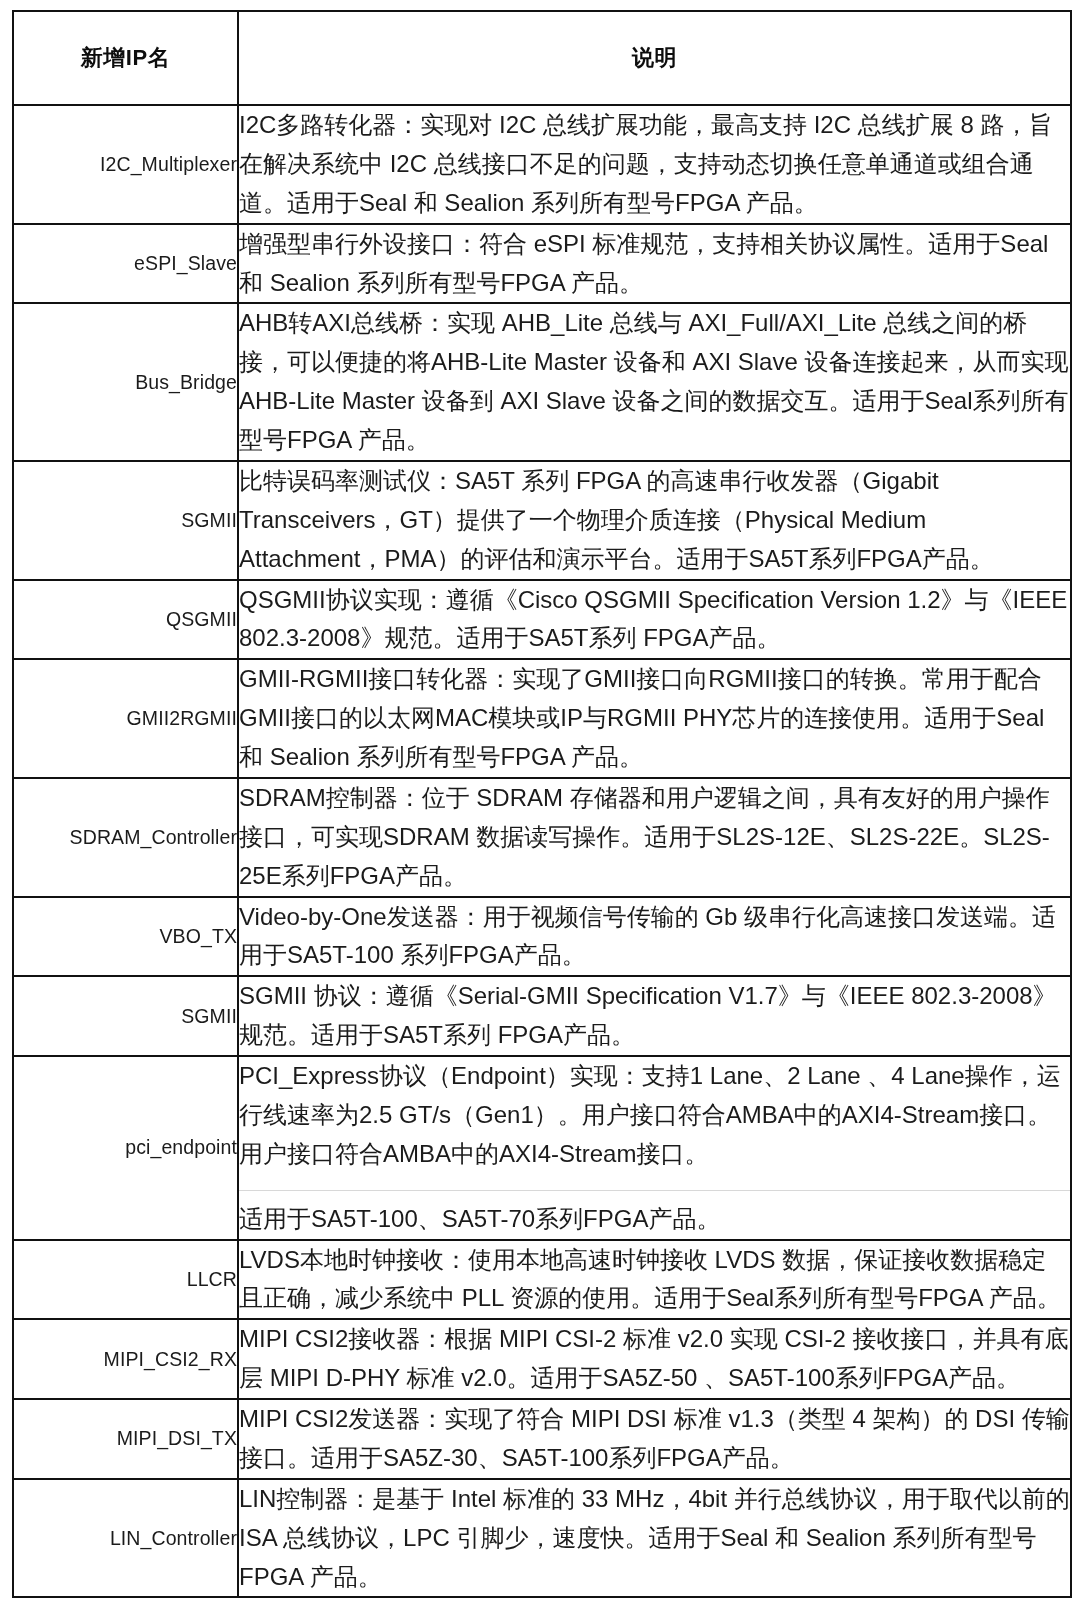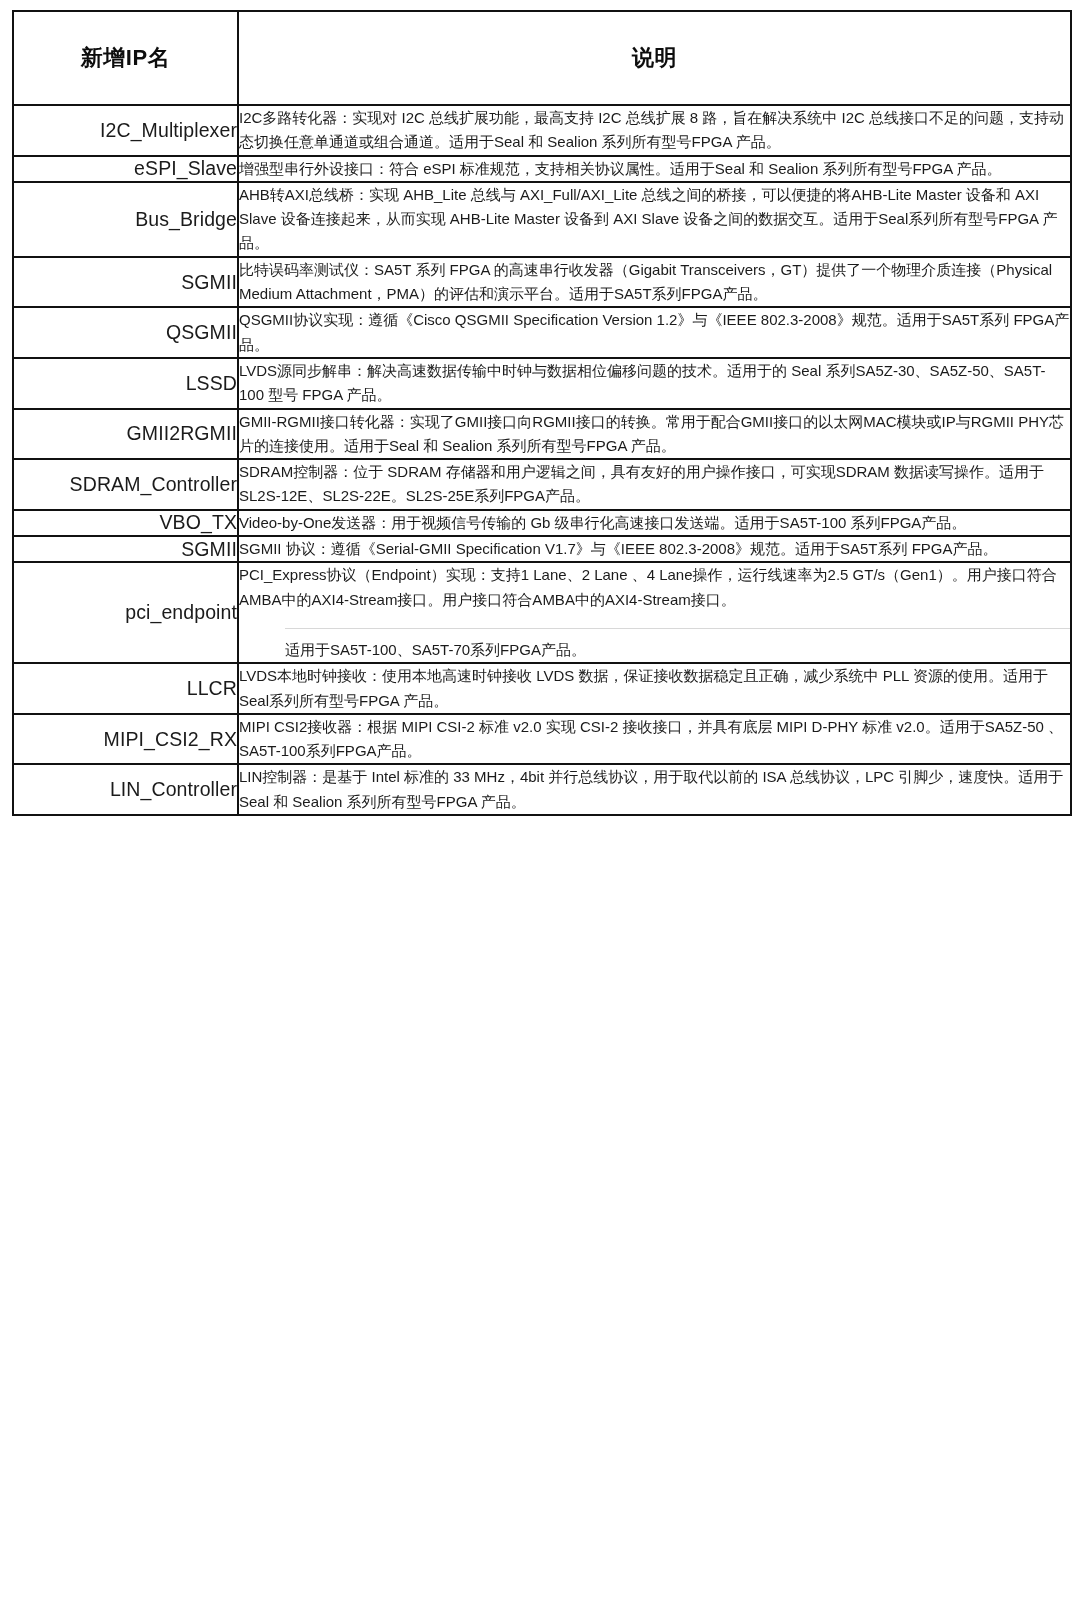--- a/index.html
+++ b/index.html
@@ -58,34 +58,33 @@
     text-align: right;
     font-size: 19.5px;
     color: #1b1b1b;
     padding: 6px 4px;
     letter-spacing: 0.1px;
   }
 
   
   .desc-cell {
     padding: 9px 10px 9px 10px;
-    font-size: 15px;
+    font-size: 24px;
     line-height: 1.62;
     text-align: left;
     color: #1b1b1b;
     word-break: break-word;
   }
   .desc-cell p {
     margin: 0;
   }
   .desc-cell p + p {
     margin-top: 16px;
     padding-top: 9px;
     border-top: 1px solid #d8d8d8;
-    margin-left: 46px;
   }
 </style>
 </head>
 <body>
 
 <div id="doc-page">
 
   <table id="ip-table">
     <colgroup>
       <col class="col-name">
@@ -124,26 +123,20 @@
             <p>比特误码率测试仪：SA5T 系列 FPGA 的高速串行收发器（Gigabit Transceivers，GT）提供了一个物理介质连接（Physical Medium Attachment，PMA）的评估和演示平台。适用于SA5T系列FPGA产品。</p>
           </td>
         </tr>
         <tr>
           <td class="name-cell">QSGMII</td>
           <td class="desc-cell">
             <p>QSGMII协议实现：遵循《Cisco QSGMII Specification Version 1.2》与《IEEE 802.3-2008》规范。适用于SA5T系列 FPGA产品。</p>
           </td>
         </tr>
         <tr>
-          <td class="name-cell">LSSD</td>
-          <td class="desc-cell">
-            <p>LVDS源同步解串：解决高速数据传输中时钟与数据相位偏移问题的技术。适用于的 Seal 系列SA5Z-30、SA5Z-50、SA5T-100 型号 FPGA 产品。</p>
-          </td>
-        </tr>
-        <tr>
           <td class="name-cell">GMII2RGMII</td>
           <td class="desc-cell">
             <p>GMII-RGMII接口转化器：实现了GMII接口向RGMII接口的转换。常用于配合GMII接口的以太网MAC模块或IP与RGMII PHY芯片的连接使用。适用于Seal 和 Sealion 系列所有型号FPGA 产品。</p>
           </td>
         </tr>
         <tr>
           <td class="name-cell">SDRAM_Controller</td>
           <td class="desc-cell">
             <p>SDRAM控制器：位于 SDRAM 存储器和用户逻辑之间，具有友好的用户操作接口，可实现SDRAM 数据读写操作。适用于SL2S-12E、SL2S-22E。SL2S-25E系列FPGA产品。</p>
           </td>
@@ -173,20 +166,26 @@
             <p>LVDS本地时钟接收：使用本地高速时钟接收 LVDS 数据，保证接收数据稳定且正确，减少系统中 PLL 资源的使用。适用于Seal系列所有型号FPGA 产品。</p>
           </td>
         </tr>
         <tr>
           <td class="name-cell">MIPI_CSI2_RX</td>
           <td class="desc-cell">
             <p>MIPI CSI2接收器：根据 MIPI CSI-2 标准 v2.0 实现 CSI-2 接收接口，并具有底层 MIPI D-PHY 标准 v2.0。适用于SA5Z-50 、SA5T-100系列FPGA产品。</p>
           </td>
         </tr>
         <tr>
+          <td class="name-cell">MIPI_DSI_TX</td>
+          <td class="desc-cell">
+            <p>MIPI CSI2发送器：实现了符合 MIPI DSI 标准 v1.3（类型 4 架构）的 DSI 传输接口。适用于SA5Z-30、SA5T-100系列FPGA产品。</p>
+          </td>
+        </tr>
+        <tr>
           <td class="name-cell">LIN_Controller</td>
           <td class="desc-cell">
             <p>LIN控制器：是基于 Intel 标准的 33 MHz，4bit 并行总线协议，用于取代以前的 ISA 总线协议，LPC 引脚少，速度快。适用于Seal 和 Sealion 系列所有型号FPGA 产品。</p>
           </td>
         </tr>
       </tbody>
   </table>
 
 </div>
 

